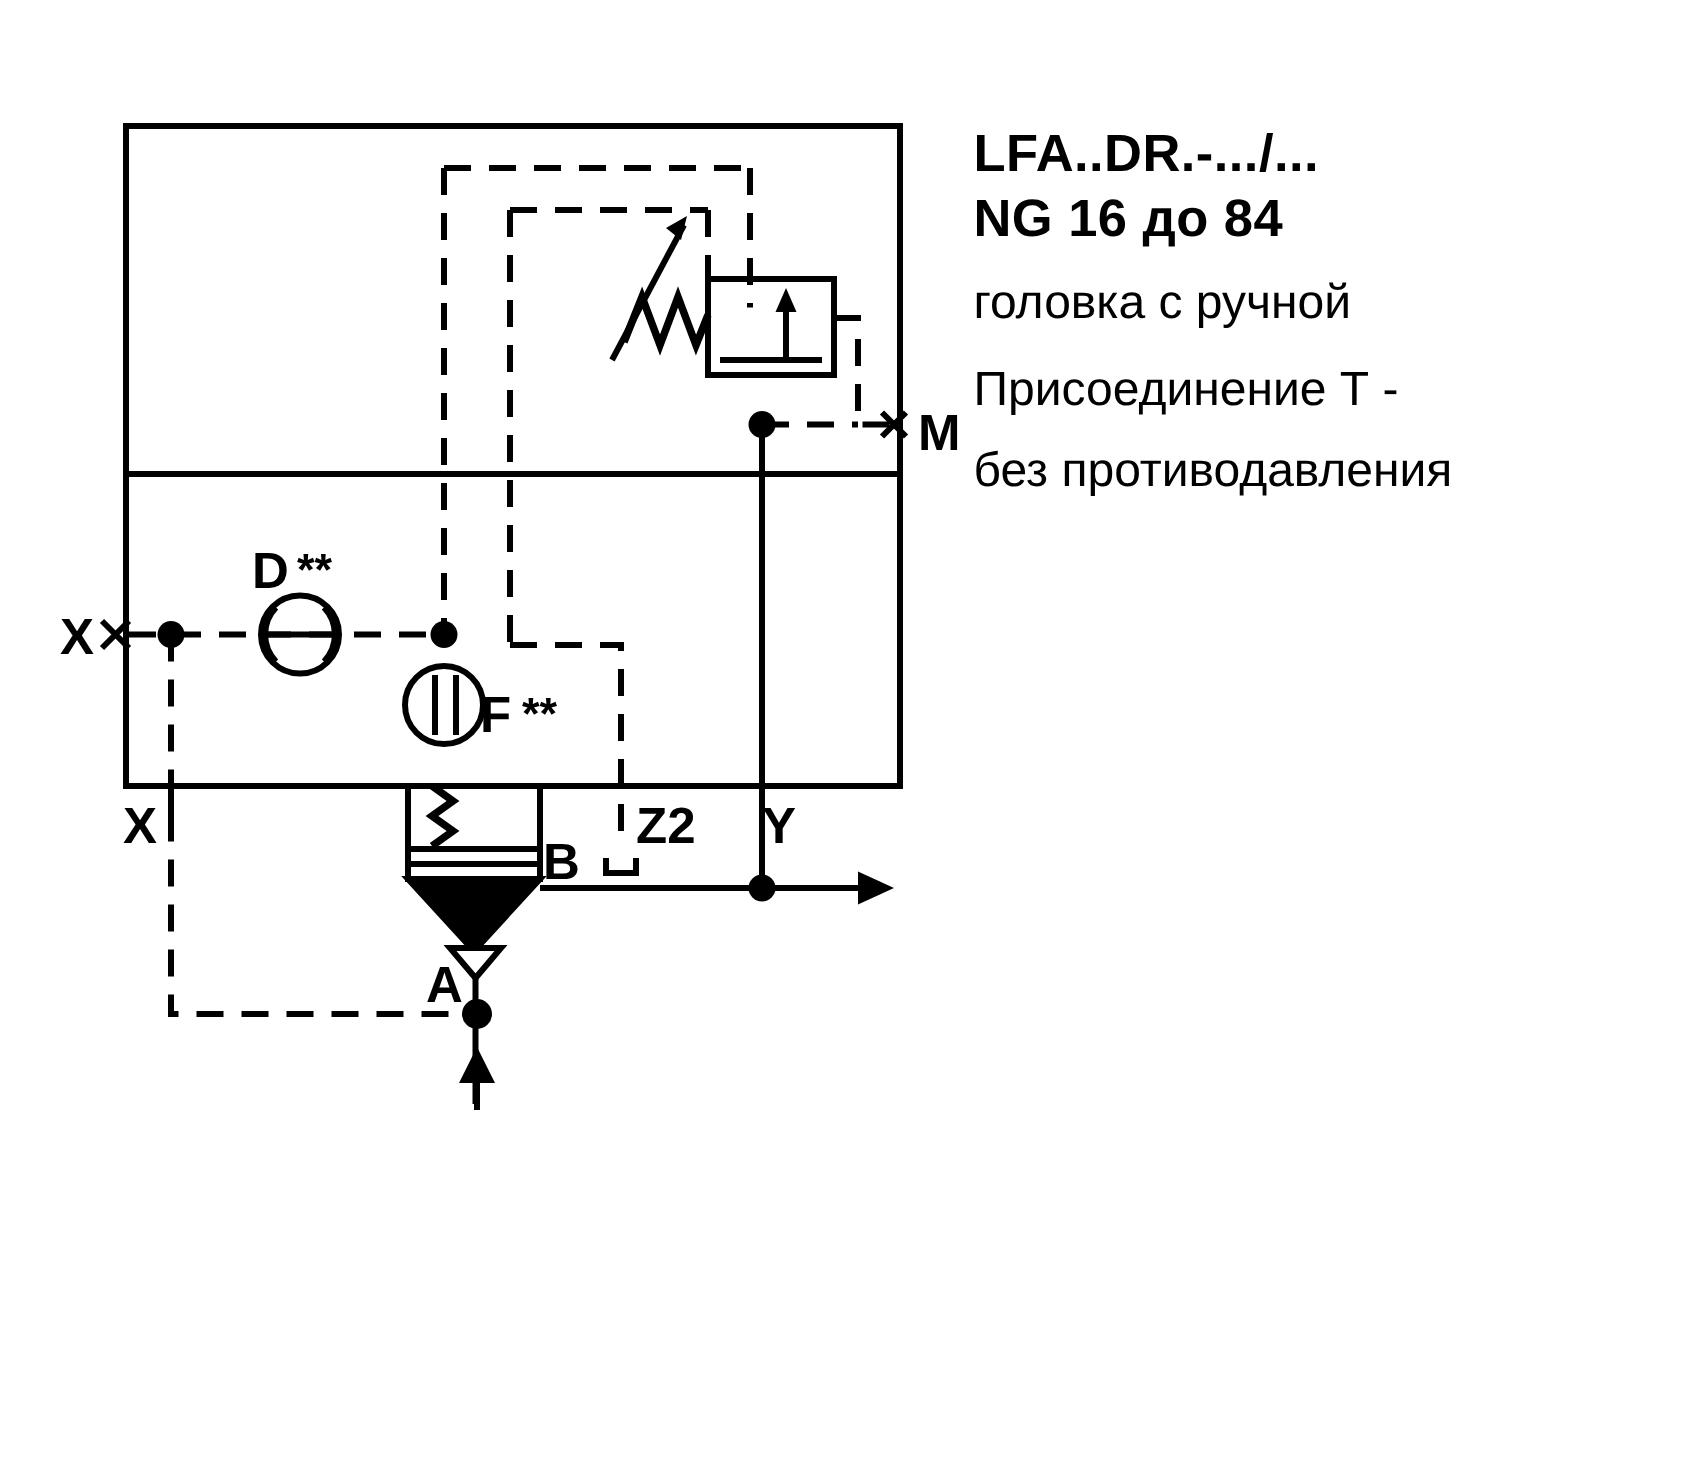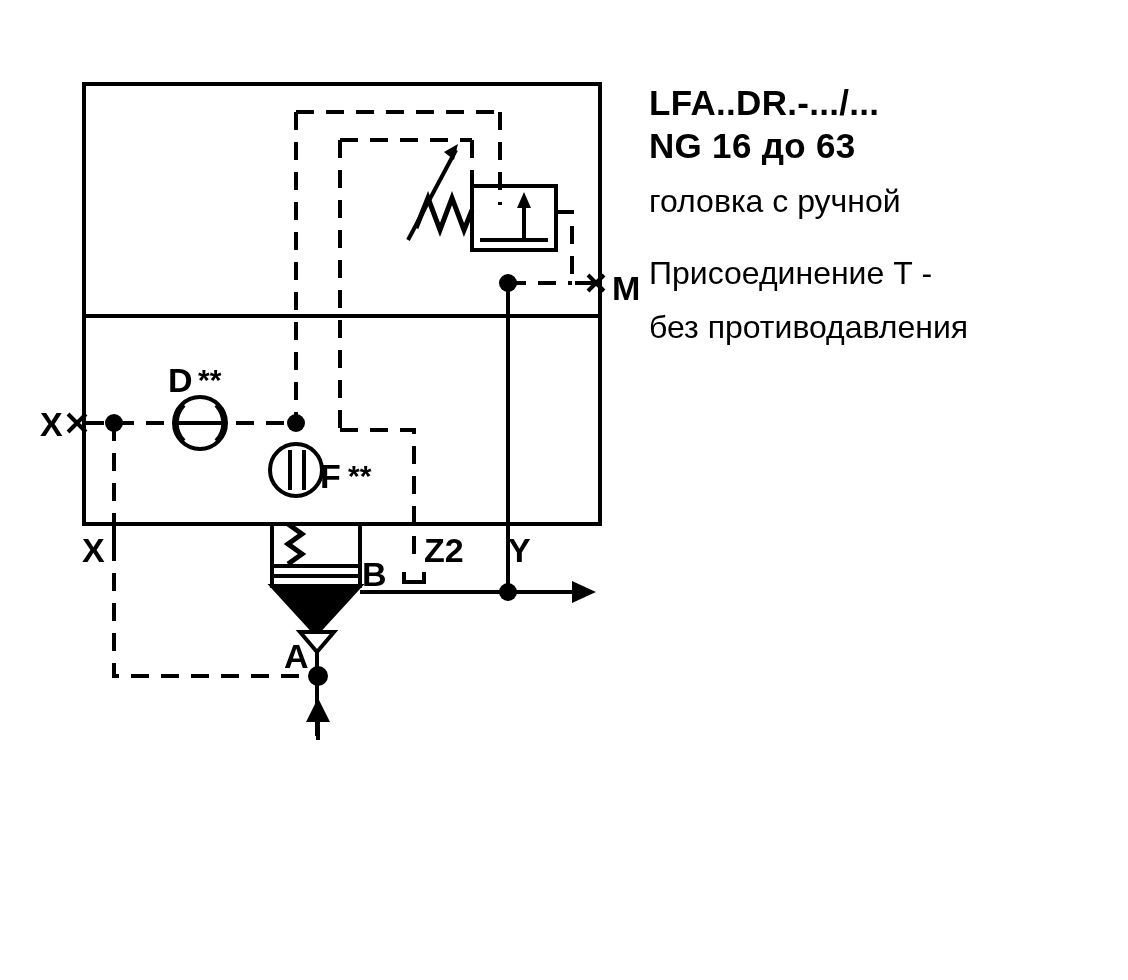--- a/index.html
+++ b/index.html
@@ -2,21 +2,21 @@
 <html><head>
 <meta charset="utf-8">
 <style>
   html,body{margin:0;padding:0;background:#ffffff;}
   body{width:1128px;height:980px;position:relative;font-family:"Liberation Sans",sans-serif;color:#000;}
   #stage{position:absolute;left:0;top:0;width:1128px;height:980px;overflow:hidden;}
   svg#schematic{position:absolute;left:0;top:0;width:1128px;height:980px;}
   .txtblock{position:absolute;left:649px;top:82px;width:440px;}
   .t-title{font-size:35px;font-weight:bold;line-height:1.22;letter-spacing:0.3px;}
   .t-sub{font-size:32px;font-weight:normal;line-height:1.30;margin-top:14px;}
-  .t-sub2{font-size:32px;font-weight:normal;line-height:1.30;margin-top:30px;}
+  .t-sub2{font-size:32px;font-weight:normal;line-height:1.30;margin-top:16px;}
 </style>
 </head>
 <body>
 
 <div id="stage">
 
   <svg id="schematic" viewBox="0 0 1128 980">
     <g stroke="#000" fill="none" stroke-width="4">
 
       <rect x="84" y="84" width="516" height="232"></rect>
@@ -105,19 +105,19 @@
       <text x="362" y="586" font-size="34">B</text>
       <text x="168" y="392" font-size="34">D</text>
       <text x="198" y="390" font-size="30">**</text>
       <text x="320" y="488" font-size="34">F</text>
       <text x="348" y="486" font-size="30">**</text>
     </g>
   </svg>
 
   <div class="txtblock">
     <div class="t-title">LFA..DR.-.../...</div>
-    <div class="t-title">NG 16 до 63</div>
+    <div class="t-title">NG 16 до 84</div>
     <div class="t-sub">головка с ручной</div>
     <div class="t-sub2">Присоединение Т -</div>
     <div class="t-sub" style="margin-top:12px">без противодавления</div>
   </div>
 
 </div>
 
 </body></html>

